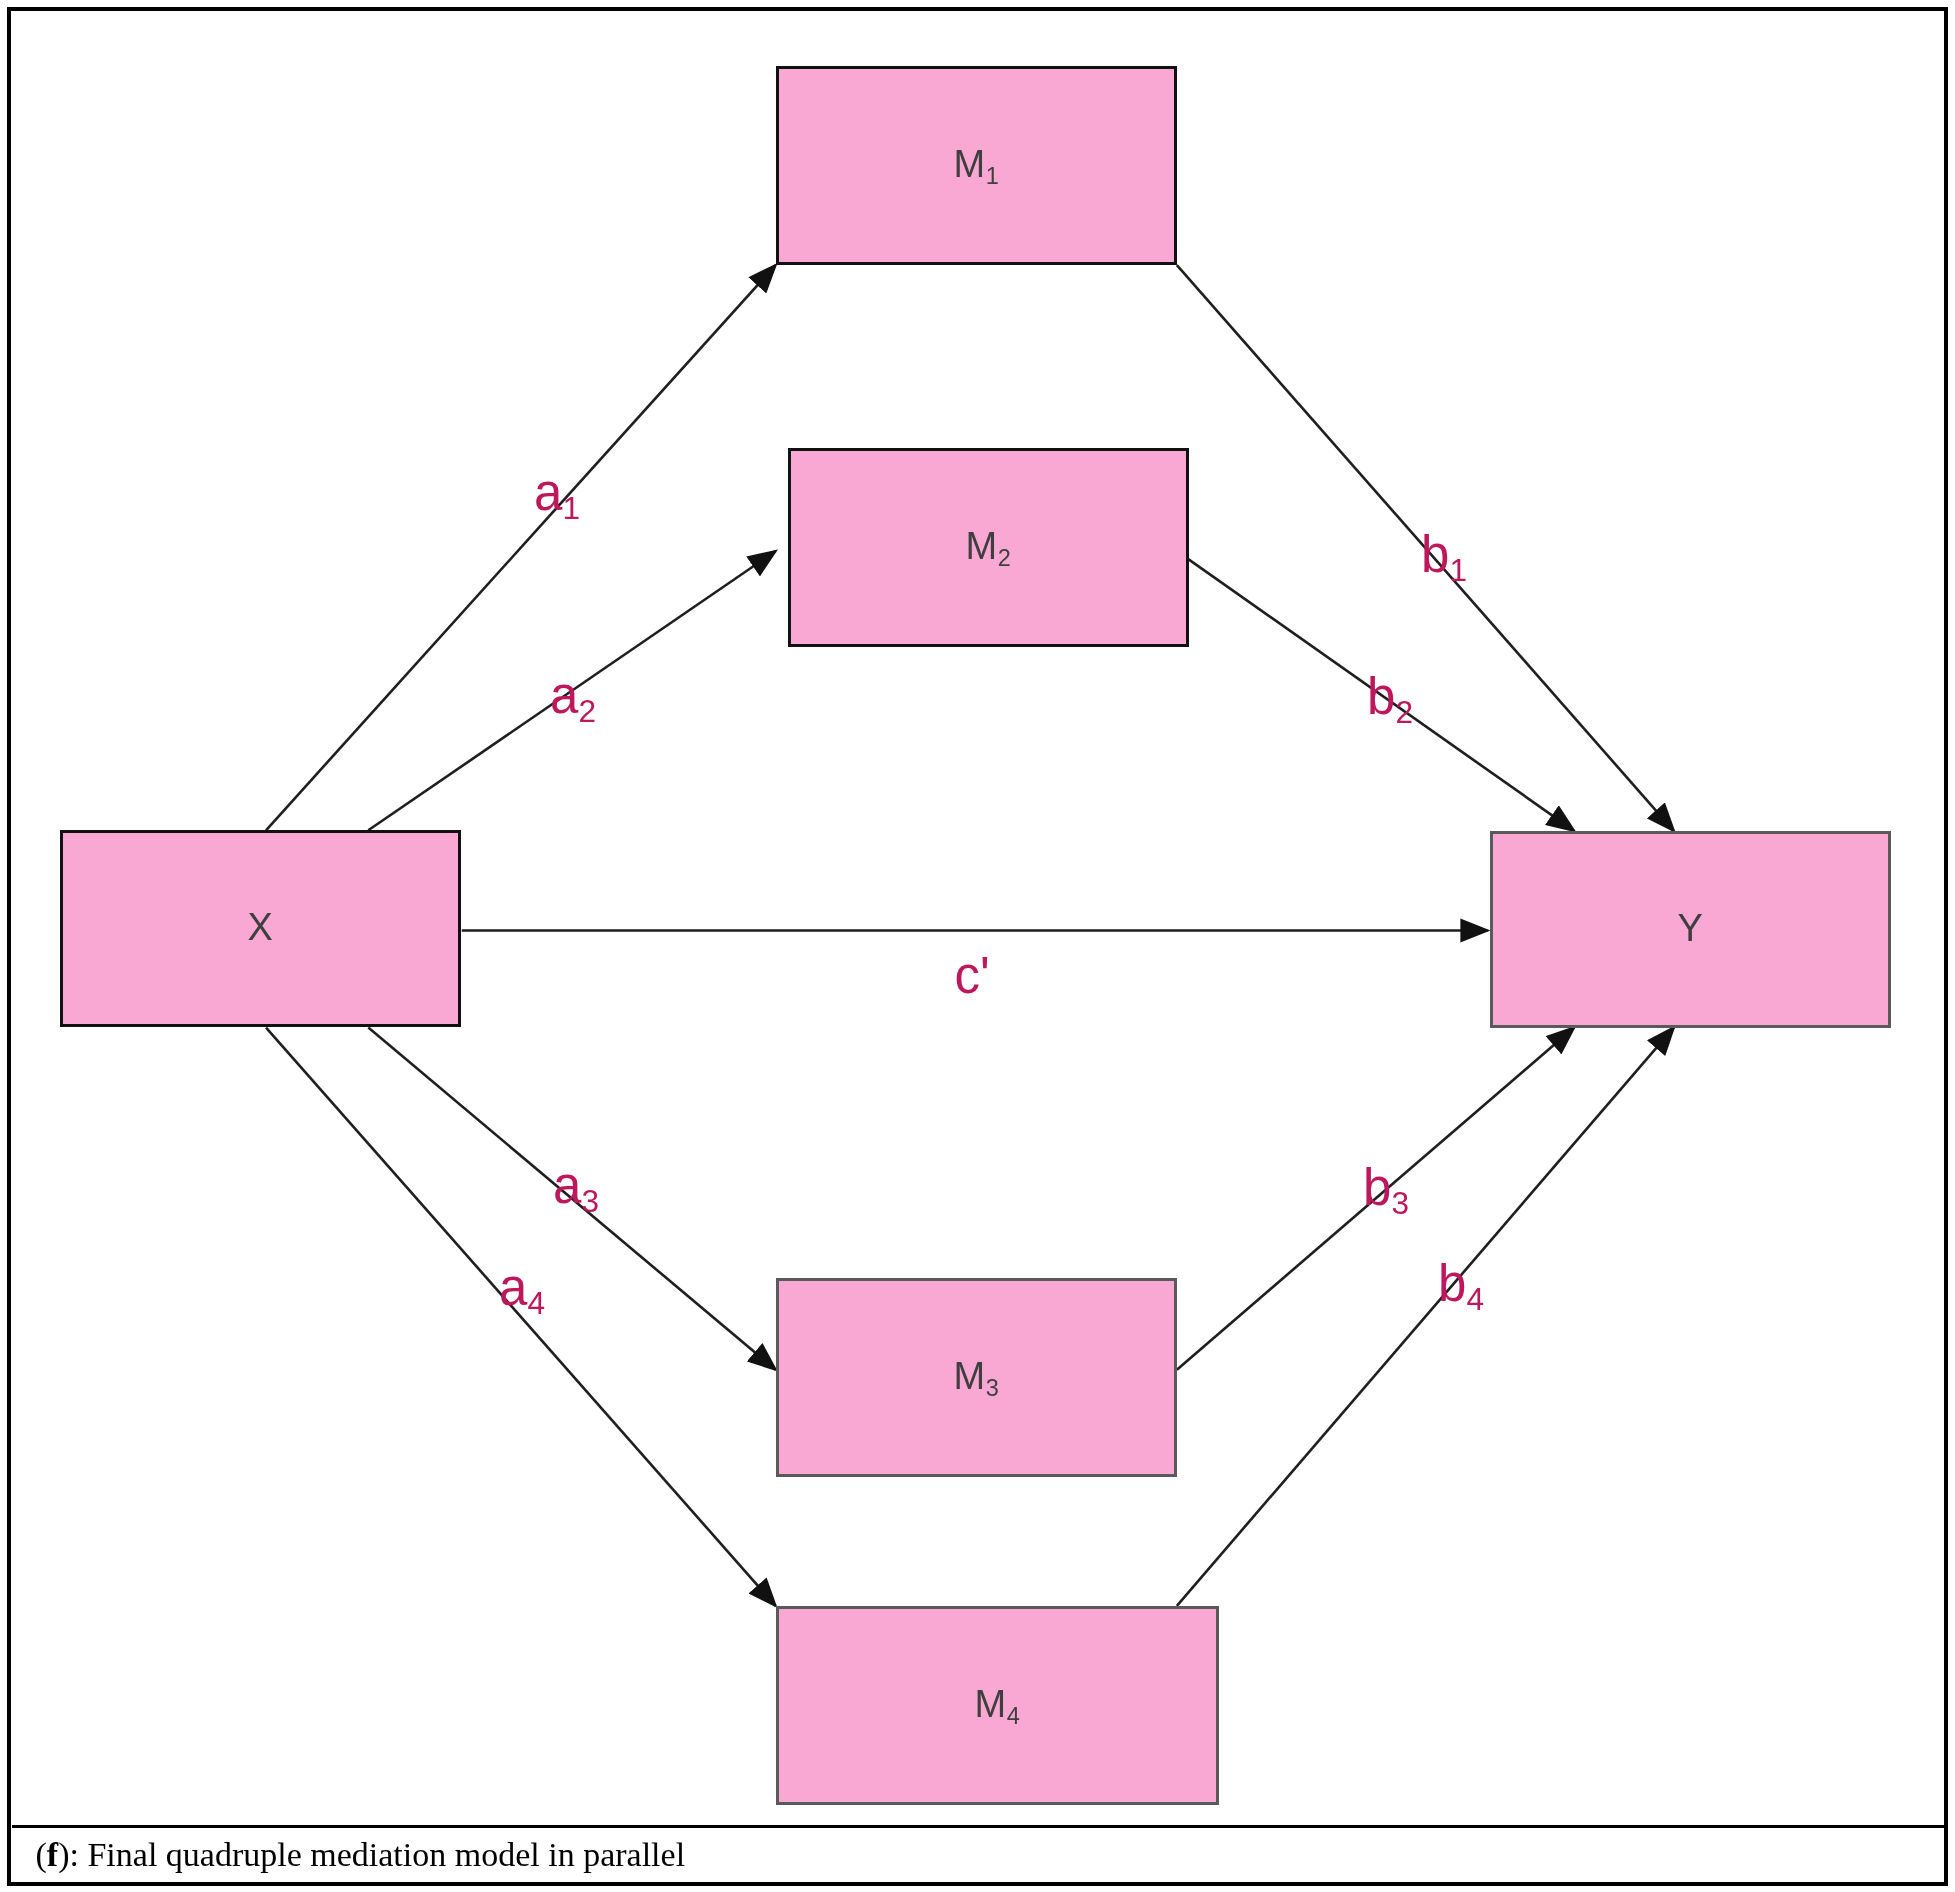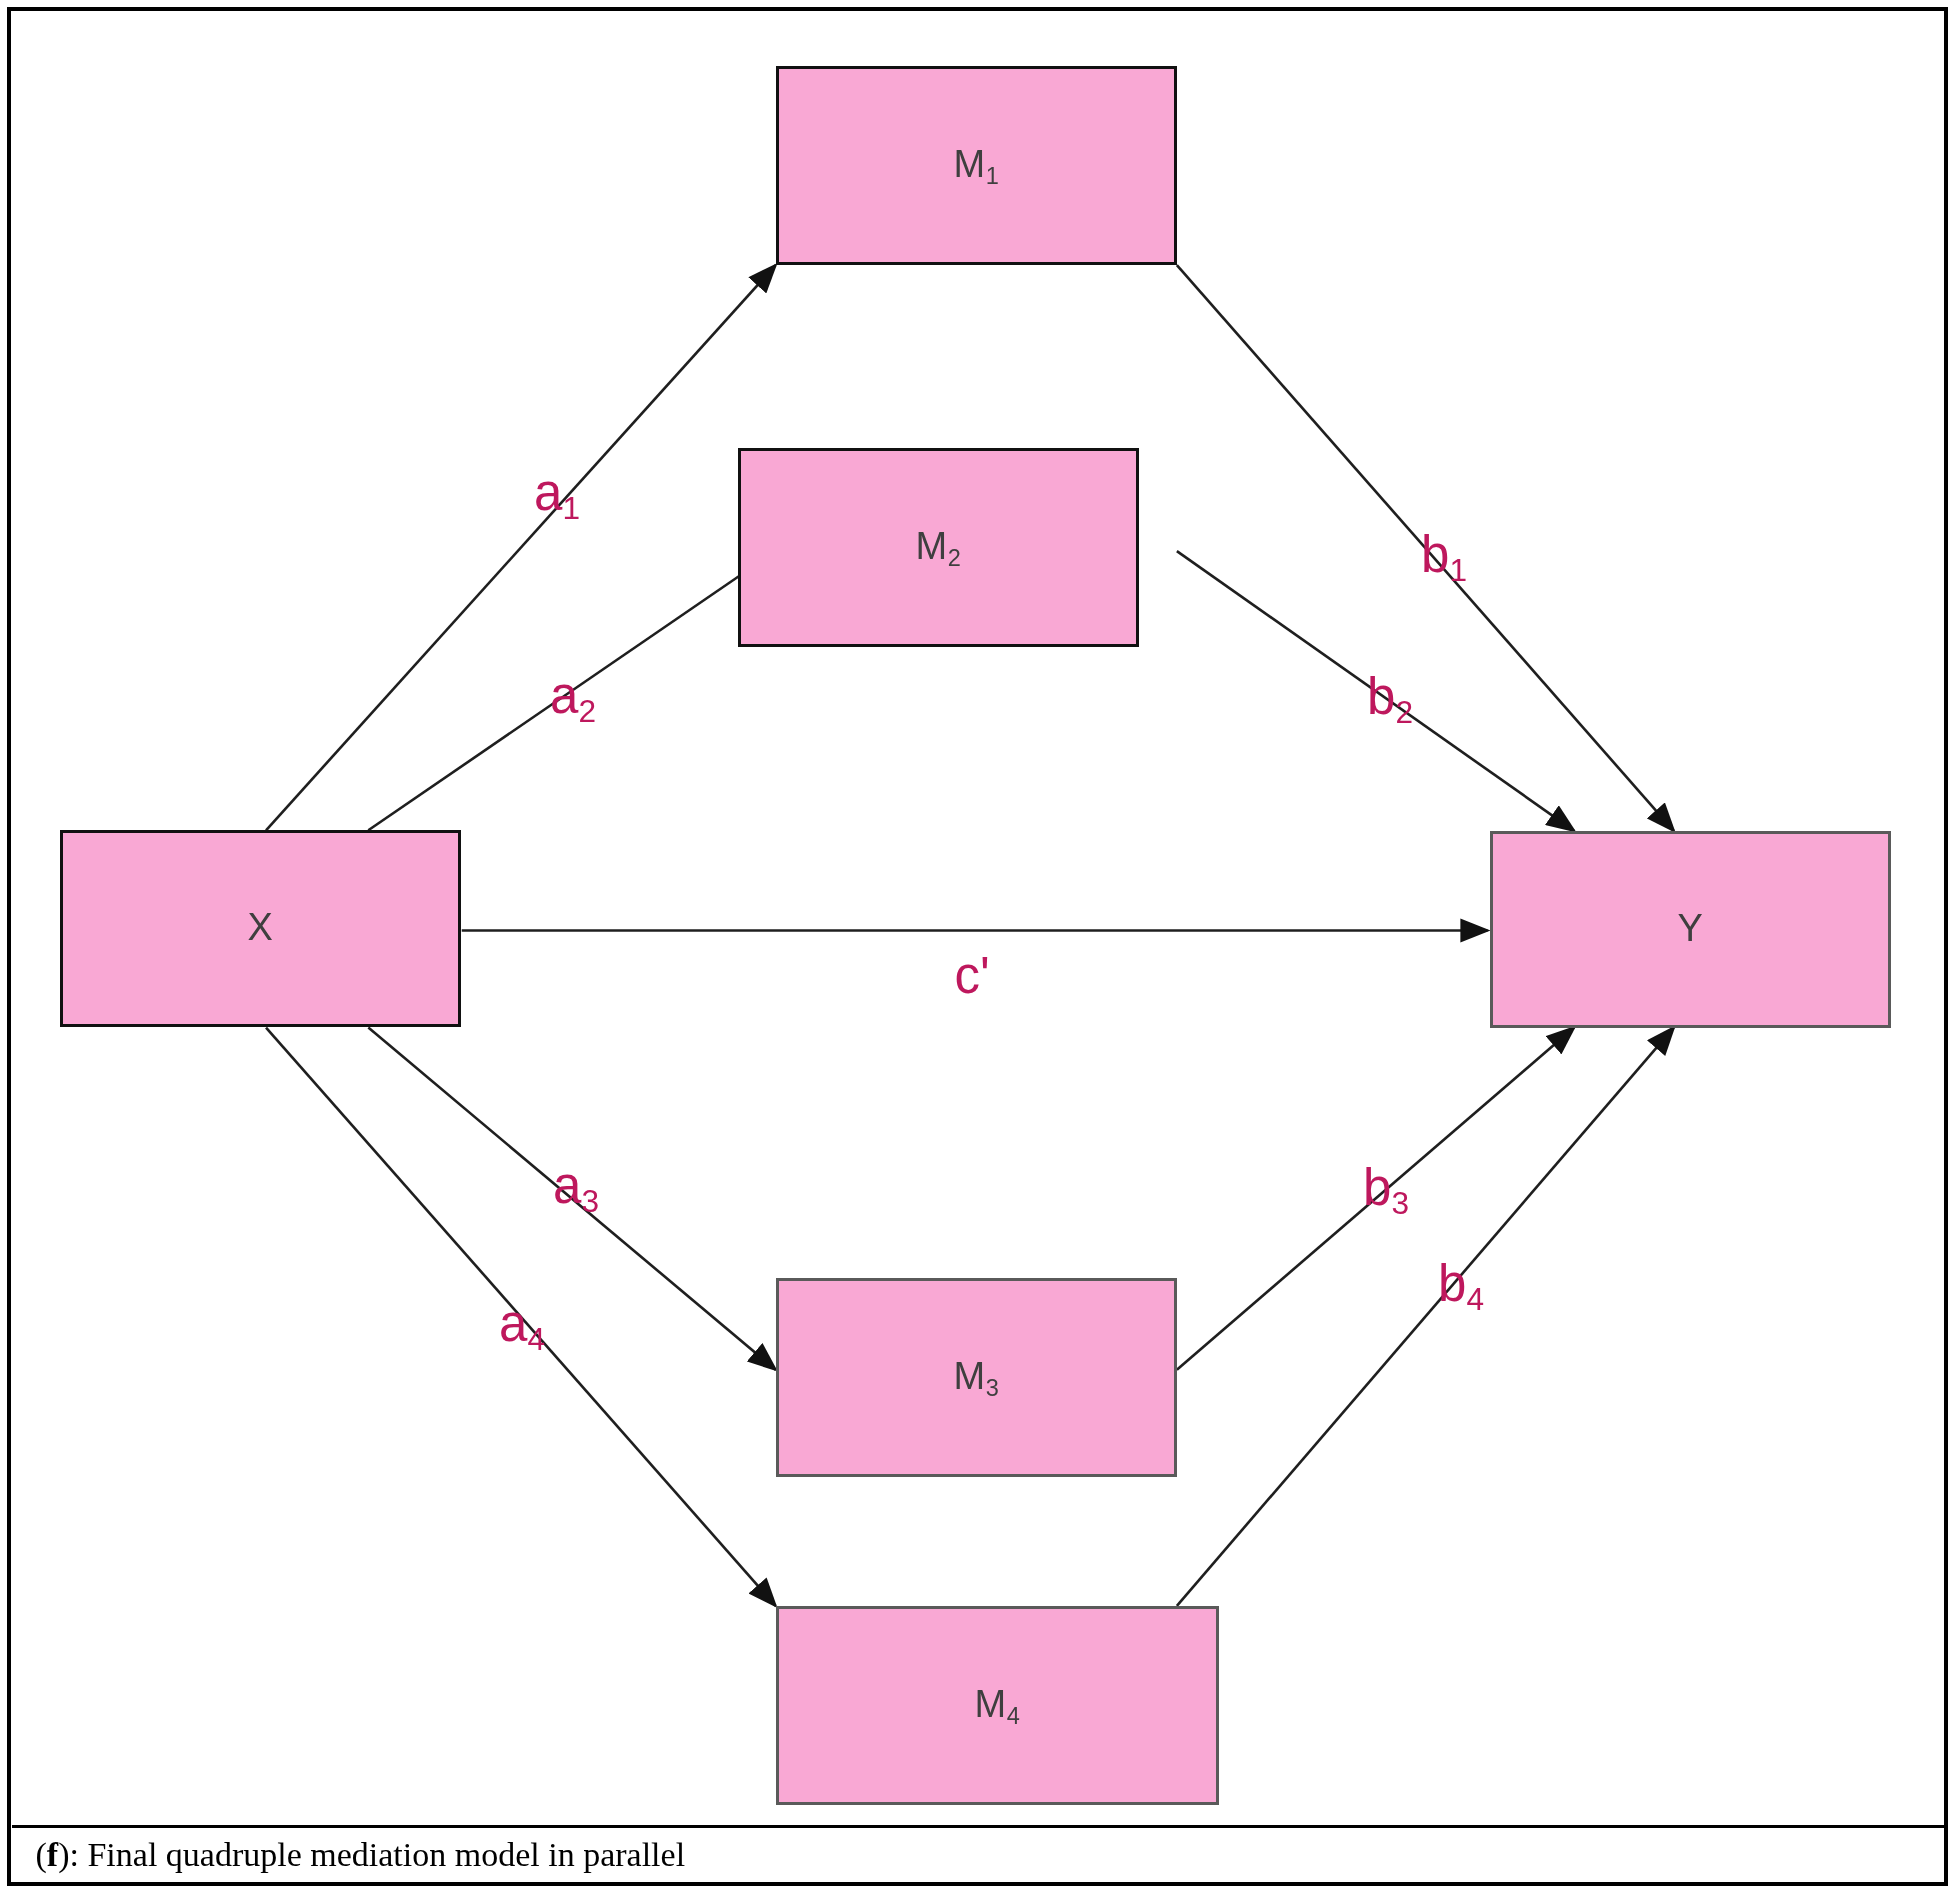--- a/index.html
+++ b/index.html
@@ -92,40 +92,40 @@
   <line x1="880" y1="1773" x2="2835" y2="1773" marker-end="url(#arrow)"></line>
   <line x1="2243" y1="505" x2="3190" y2="1583" marker-end="url(#arrow)"></line>
   <line x1="2243" y1="1050" x2="3000" y2="1583" marker-end="url(#arrow)"></line>
   <line x1="2243" y1="2610" x2="3000" y2="1958" marker-end="url(#arrow)"></line>
   <line x1="2243" y1="3060" x2="3190" y2="1958" marker-end="url(#arrow)"></line>
 </svg>
 
 <div class="node border-dark" style="left:776px; top:66px;  width:401px; height:199px;">
   <span><span>M</span><sub>1</sub></span>
 </div>
-<div class="node border-dark" style="left:738px; top:448px;  width:401px; height:199px;">
+<div class="node border-dark" style="left:788px; top:448px;  width:401px; height:199px;">
   <span><span>M</span><sub>2</sub></span>
 </div>
 <div class="node border-dark" style="left:60px;  top:830px; width:401px; height:197px;">
   <span><span>X</span><sub></sub></span>
 </div>
 <div class="node border-gray" style="left:1490px; top:831px; width:401px; height:197px;">
   <span><span>Y</span><sub></sub></span>
 </div>
 <div class="node border-gray" style="left:776px; top:1270px; width:401px; height:199px;margin-top:8px;">
   <span><span>M</span><sub>3</sub></span>
 </div>
 <div class="node border-gray" style="left:776px; top:1606px; width:443px; height:199px;">
   <span><span>M</span><sub>4</sub></span>
 </div>
 
 <div class="elabel" style="left:557px; top:494px;"><span>a</span><sub>1</sub></div>
 <div class="elabel" style="left:573px; top:697px;"><span>a</span><sub>2</sub></div>
 <div class="elabel" style="left:576px; top:1187px;"><span>a</span><sub>3</sub></div>
-<div class="elabel" style="left:522px;  top:1325px;"><span>a</span><sub>4</sub></div>
+<div class="elabel" style="left:522px;  top:1289px;"><span>a</span><sub>4</sub></div>
 <div class="elabel" style="left:1444px; top:556px;"><span>b</span><sub>1</sub></div>
 <div class="elabel" style="left:1390px; top:698px;"><span>b</span><sub>2</sub></div>
 <div class="elabel" style="left:1386px; top:1189px;"><span>b</span><sub>3</sub></div>
 <div class="elabel" style="left:1442px; top:1285px;margin-left:19px;"><span>b</span><sub>4</sub></div>
 <div class="elabel" style="left:972px; top:977px;"><span>c'</span><sub></sub></div>
 
 <div class="caption-bar">
   <span><span>(</span><b>f</b><span>)</span><span>: Final quadruple mediation model in parallel</span></span>
 </div>
 

